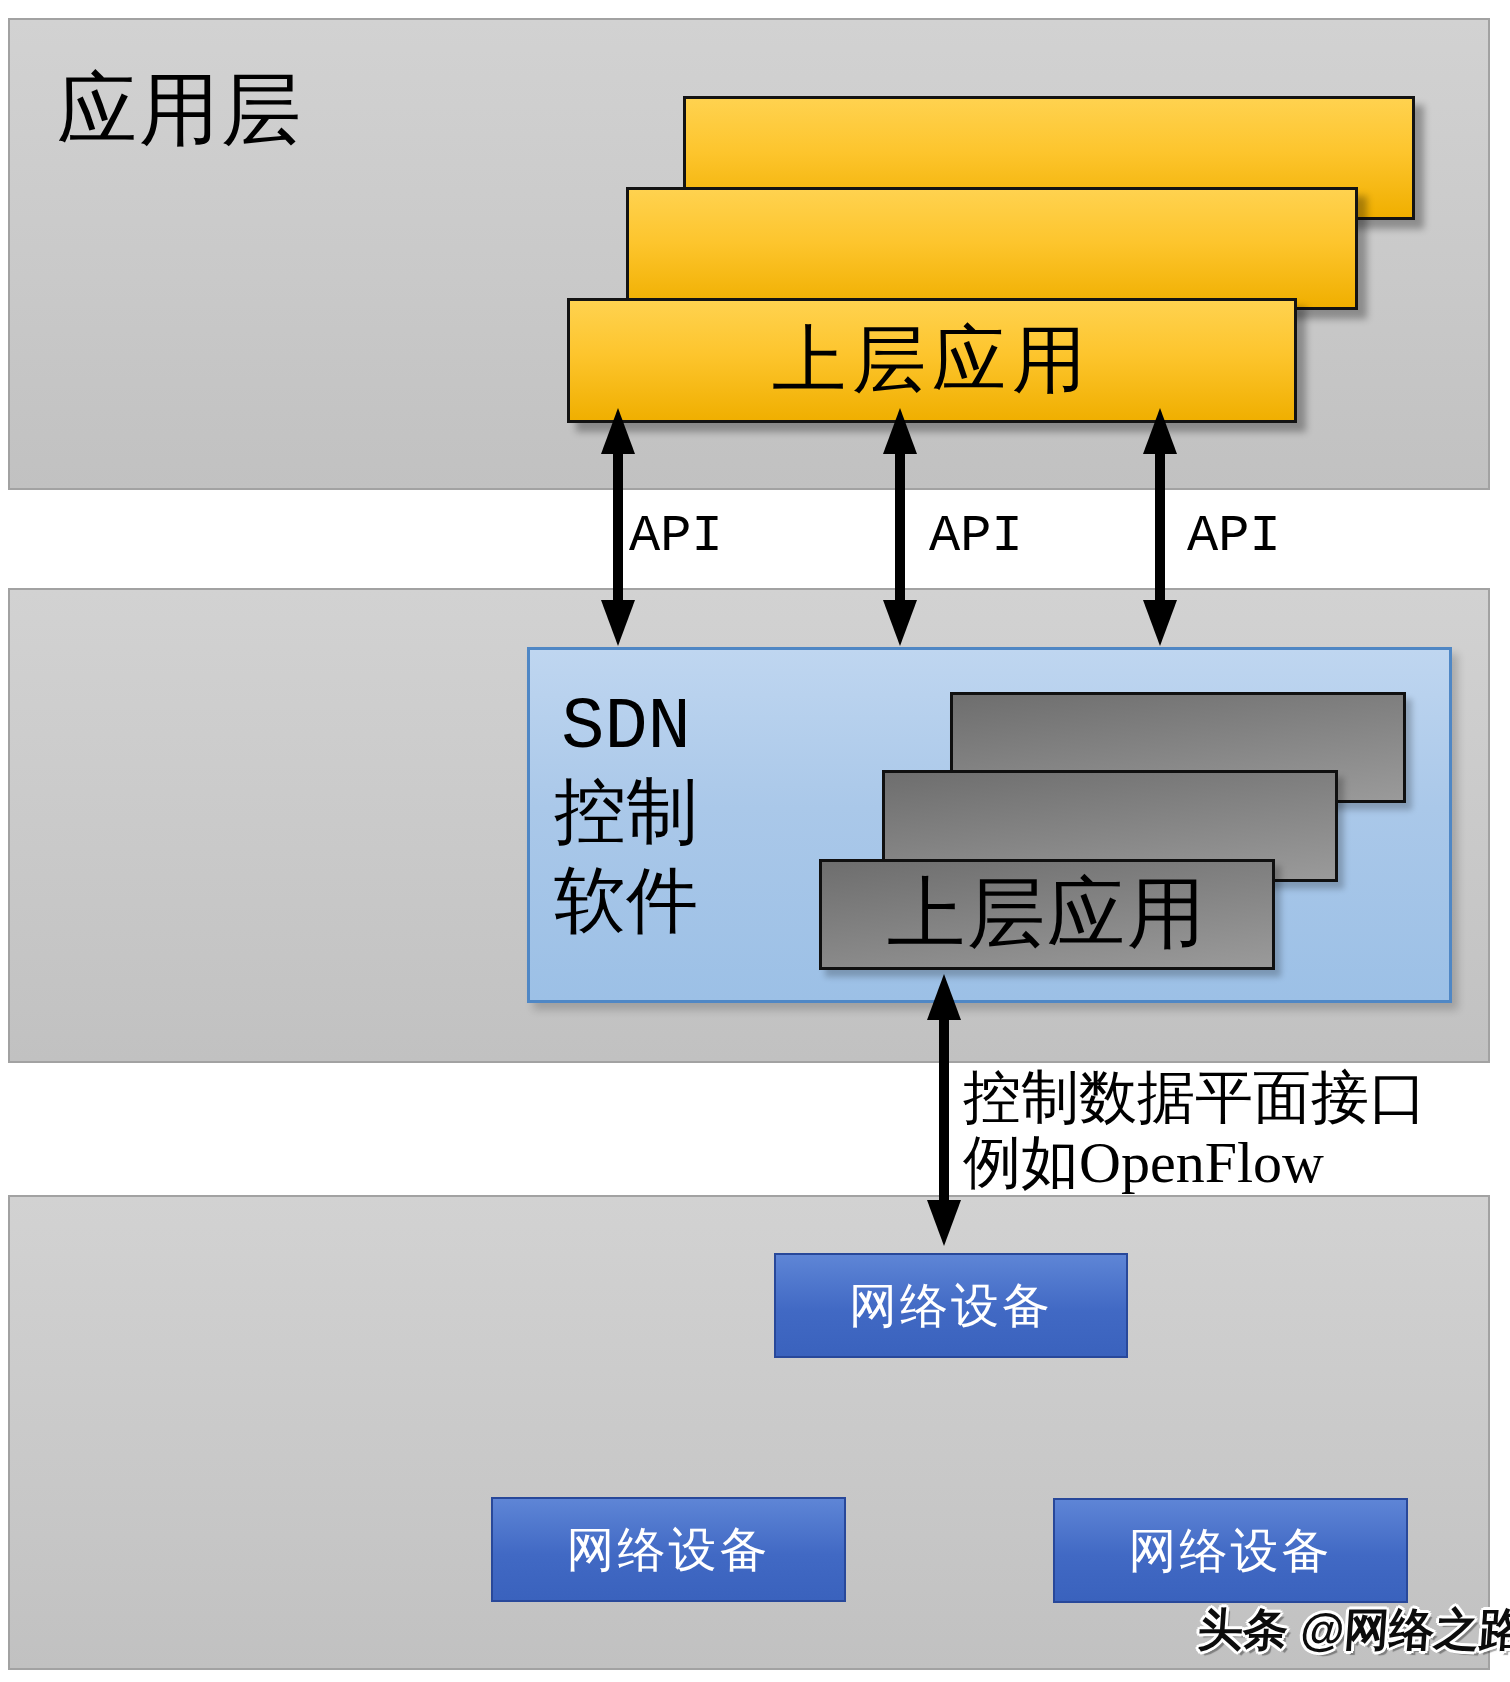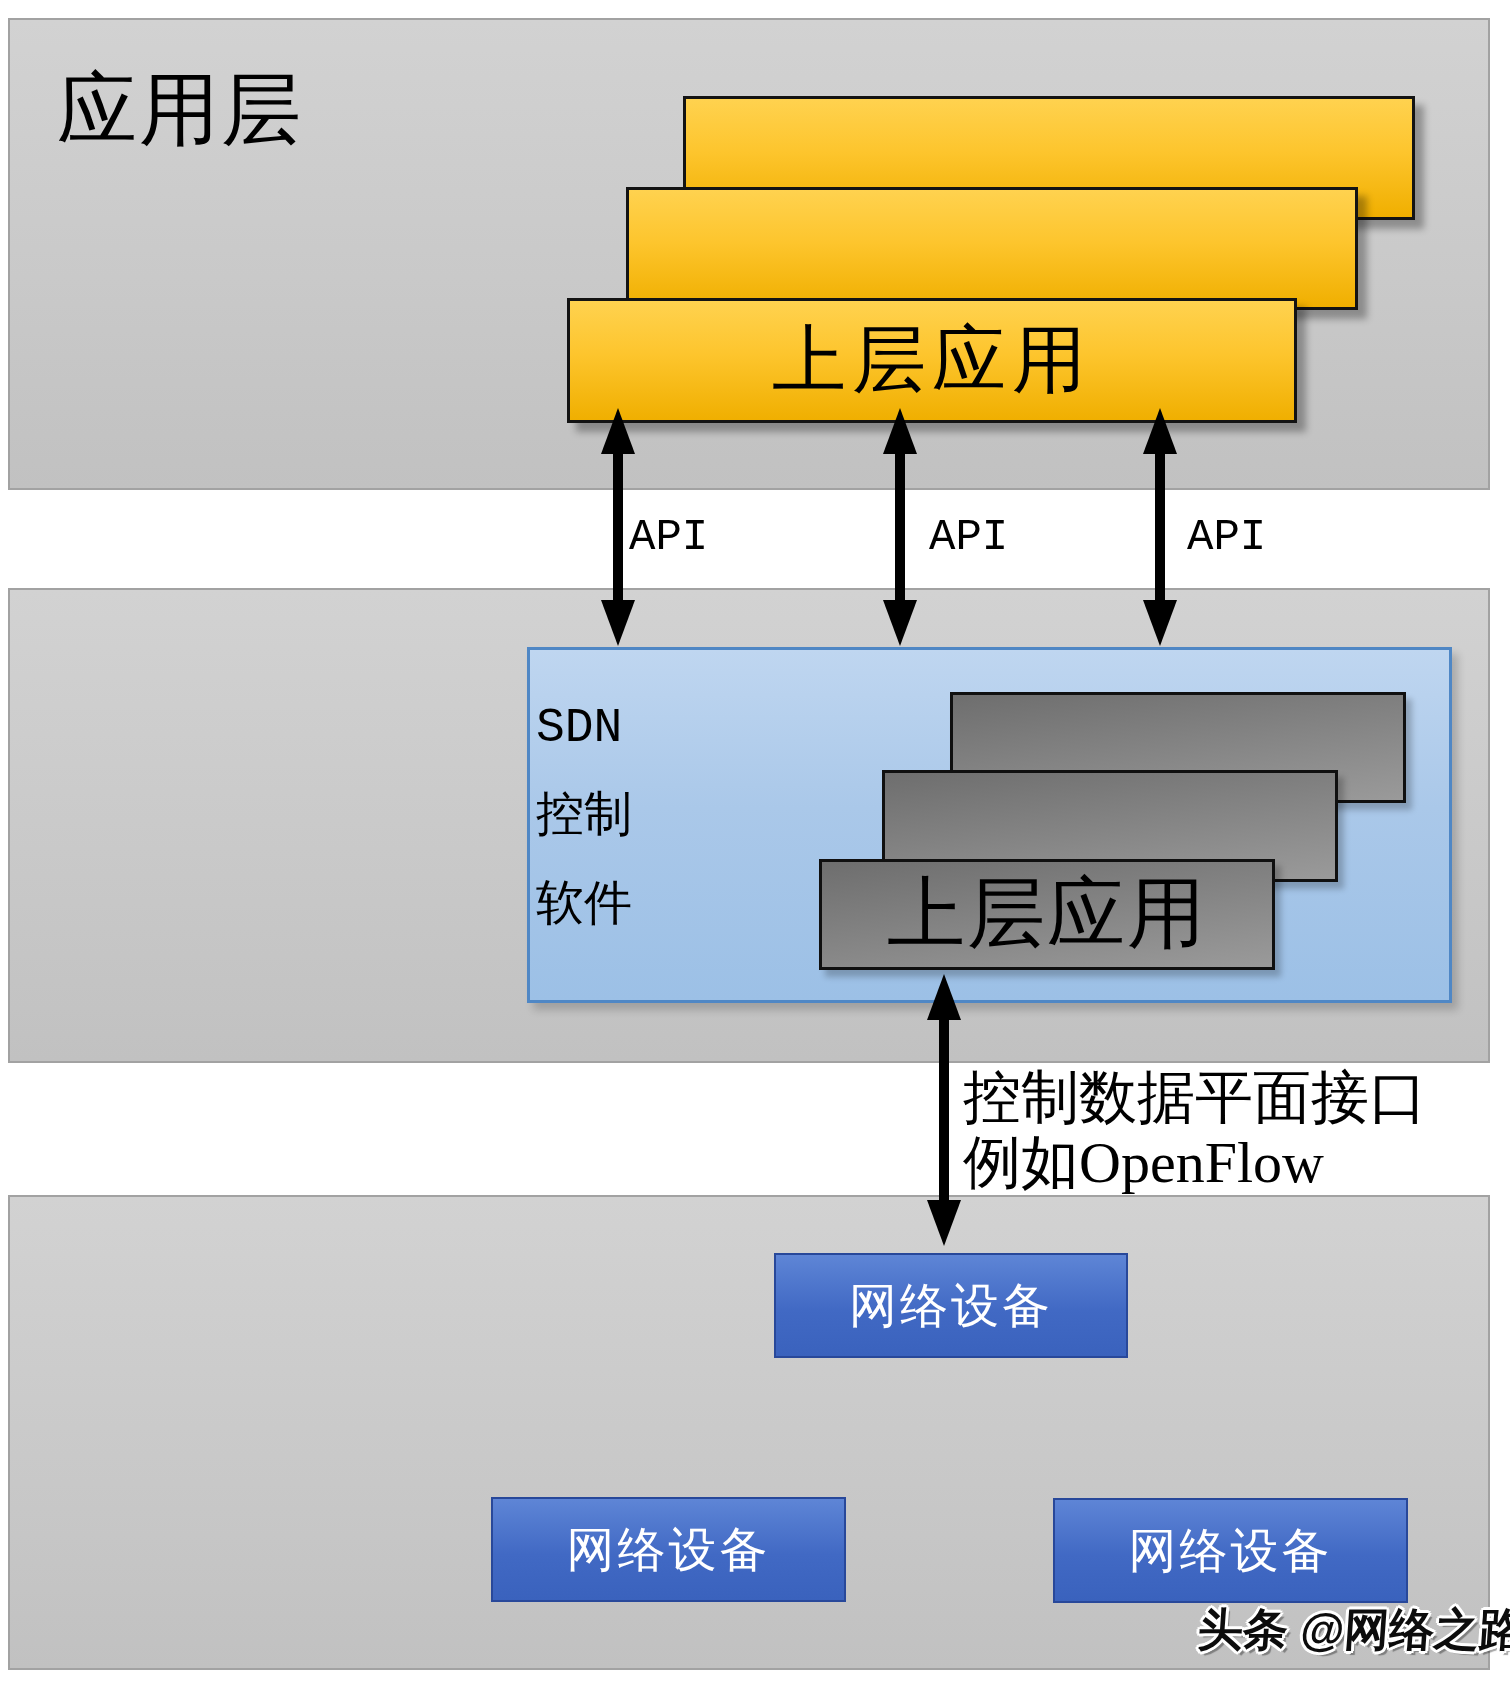--- a/index.html
+++ b/index.html
@@ -47,35 +47,35 @@
     width:0;height:0;border-left:17px solid transparent;border-right:17px solid transparent;
   }
   .varrow::before{top:0;border-bottom:46px solid #000;}
   .varrow::after{bottom:0;border-top:46px solid #000;}
   .varrow.a1{left:601px;top:408px;height:238px;}
   .varrow.a2{left:883px;top:408px;height:238px;}
   .varrow.a3{left:1143px;top:408px;height:238px;}
   .varrow.south{left:927px;top:974px;height:272px;}
   .api-label{
     position:absolute;top:506px;font-family:"Liberation Mono","DejaVu Sans Mono",monospace;
-    font-size:44px;line-height:62px;white-space:nowrap;
+    font-size:52px;line-height:62px;white-space:nowrap;
   }
   .api-label.l1{left:629px;}
   .api-label.l2{left:929px;}
   .api-label.l3{left:1187px;}
   
   .sdn-box{
     position:absolute;left:527px;top:647px;width:925px;height:356px;box-sizing:border-box;
     background:linear-gradient(180deg,#bfd6f0 0%,var(--controller-fill,#aac8e9) 45%,#9cc0e6 100%);
     border:3px solid var(--controller-border,#4f87c5);
     box-shadow:6px 7px 8px rgba(0,0,0,0.18);
   }
   .sdn-text{
     position:absolute;left:536px;top:684px;width:180px;z-index:4;
-    text-align:left;font-size:48px;line-height:89px;
+    text-align:center;font-size:72px;line-height:89px;
     font-family:"Liberation Mono","Liberation Serif","DejaVu Serif",serif;
   }
   .sdn-text span{display:block;}
   
   .gbox{
     position:absolute;box-sizing:border-box;width:456px;
     background:linear-gradient(172deg,#6e6e6e 0%,var(--service-gray-bottom,#9a9a9a) 100%);
     border:3px solid #101010;
     box-shadow:6px 7px 6px rgba(0,0,0,0.22);
   }

